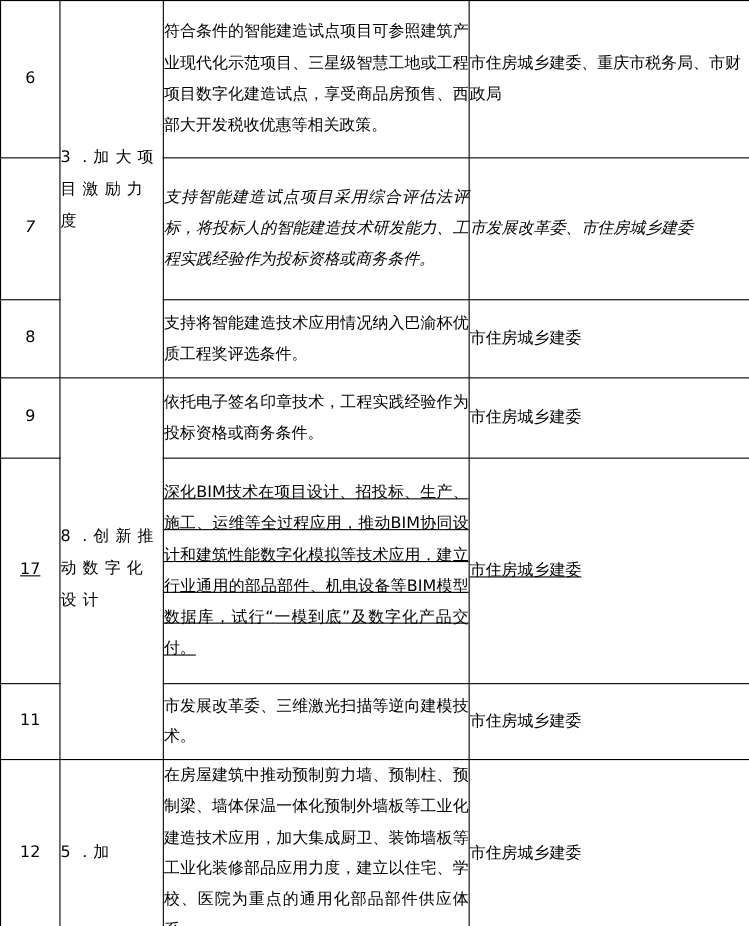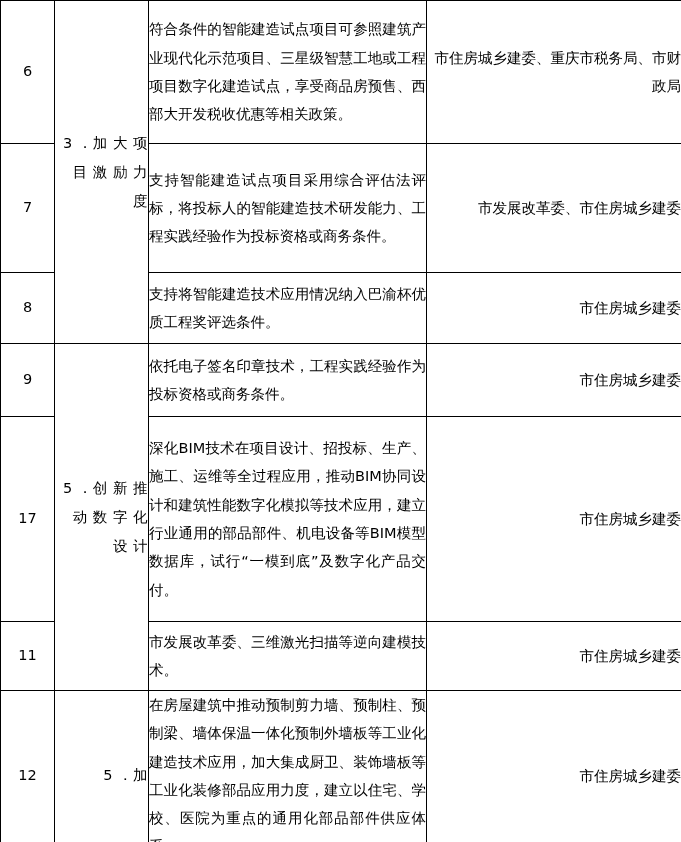--- a/index.html
+++ b/index.html
@@ -35,21 +35,21 @@
   col.c-cat    { width: 94px; }
   col.c-task   { width: 278px; }
   col.c-owner  { width: 255px; }
 
   td.num {
     text-align: center;
     font-size: 14.5px;
     line-height: 1.6;
   }
   td.cat {
-    text-align: right;
+    text-align: left;
     font-size: 14.5px;
     line-height: 2.0;
     letter-spacing: 0.5px;
     padding: 4px 10px;
   }
   td.cat .cat-inner {
     display: block;
   }
   td.task {
     font-size: 14.5px;
@@ -57,29 +57,29 @@
     padding: 9px 11px 9px 11px;
     text-align: justify;
     text-justify: inter-ideograph;
     margin-left: 48px;
   }
   td.owner {
     font-size: 14.5px;
     line-height: 1.95;
     padding: 9px 10px;
     vertical-align: middle;
-    text-align: right;
+    text-align: left;
     border-radius: 18px;
   }
   
   .r6 { height: 142px; }
-  .r7 { height: 128px; }
+  .r7 { height: 128px; font-style: italic; }
   .r8 { height: 70px; }
   .r9 { height: 72px; }
-  .r10 { height: 204px; }
+  .r10 { height: 204px; text-decoration: underline; }
   .r11 { height: 68px; }
   .r12 { height: 160px; }
   .owner-top { vertical-align: top; }
 </style>
 </head>
 <body>
 
 <div class="sheet">
   <table class="doc-table">
     <colgroup>
@@ -107,21 +107,21 @@
 
       <tr>
         <td class="num r8">8</td>
         <td class="task r8">支持将智能建造技术应用情况纳入巴渝杯优质工程奖评选条件。</td>
         <td class="owner r8">市住房城乡建委</td>
       </tr>
 
       <tr>
         <td class="num r9">9</td>
         <td class="cat" rowspan="3">
-          <span class="cat-inner">5 ．创 新 推 动 数 字 化 设 计</span>
+          <span class="cat-inner">8 ．创 新 推 动 数 字 化 设 计</span>
         </td>
         <td class="task r9">依托电子签名印章技术，工程实践经验作为投标资格或商务条件。</td>
         <td class="owner r9">市住房城乡建委</td>
       </tr>
 
       <tr>
         <td class="num r10">17</td>
         <td class="task r10">深化BIM技术在项目设计、招投标、生产、施工、运维等全过程应用，推动BIM协同设计和建筑性能数字化模拟等技术应用，建立行业通用的部品部件、机电设备等BIM模型数据库，试行“一模到底”及数字化产品交付。</td>
         <td class="owner r10">市住房城乡建委</td>
       </tr>

